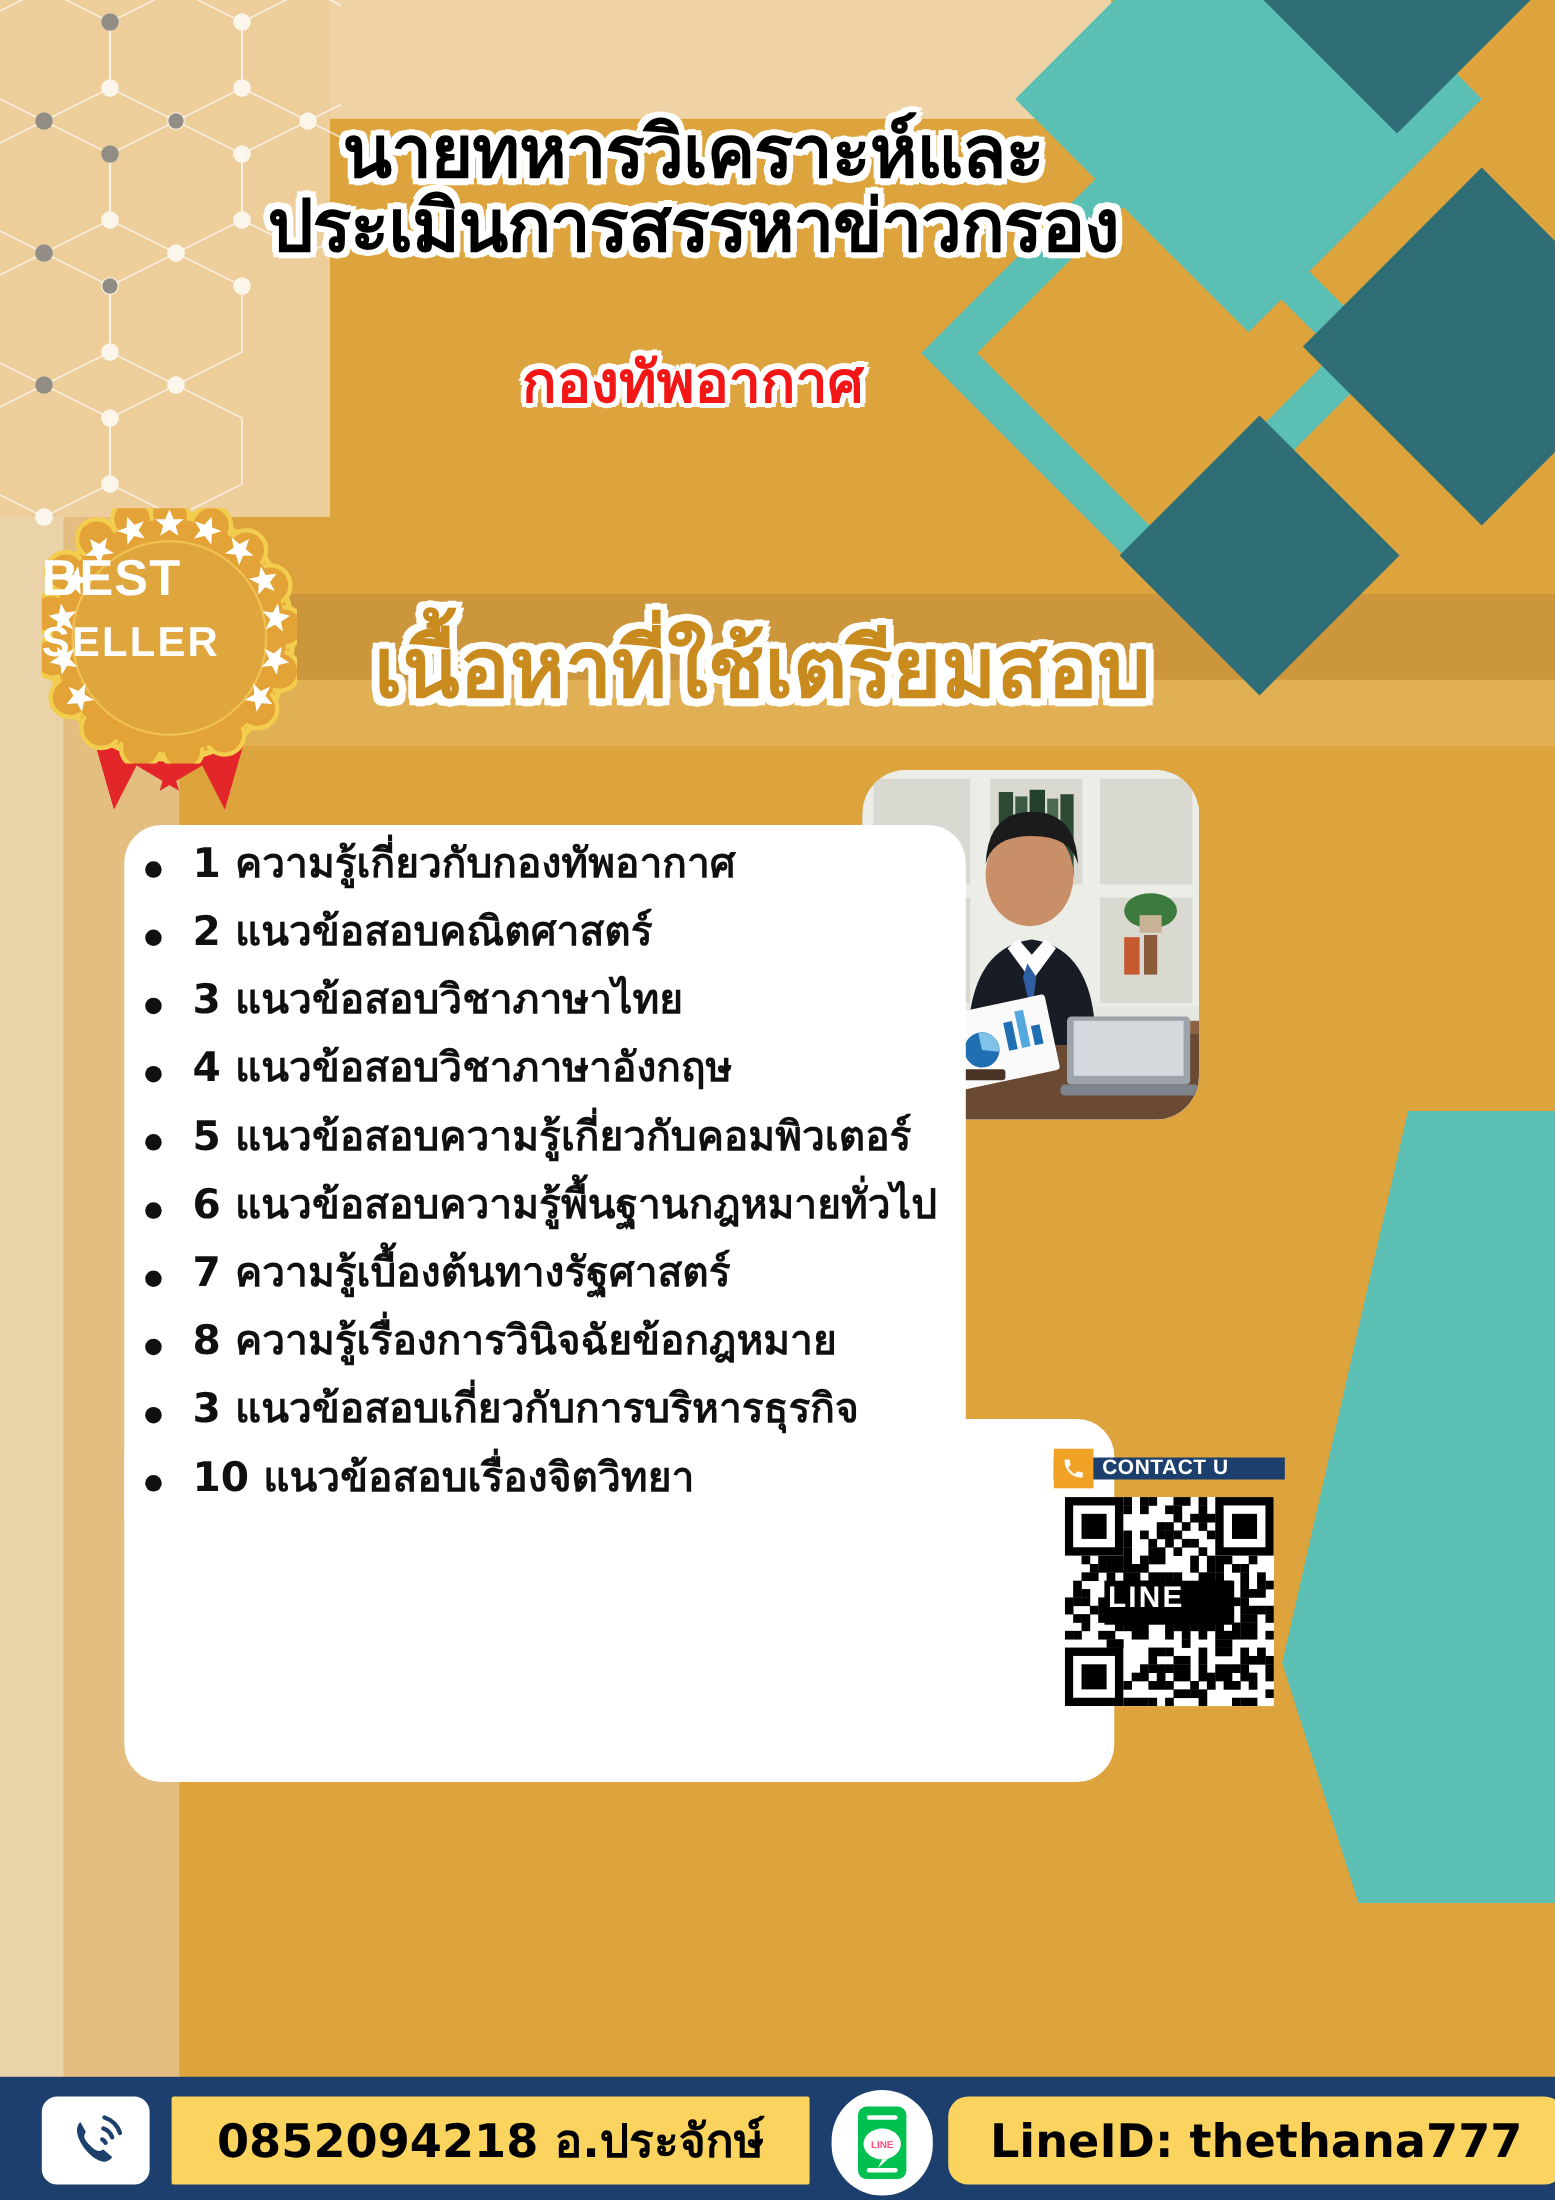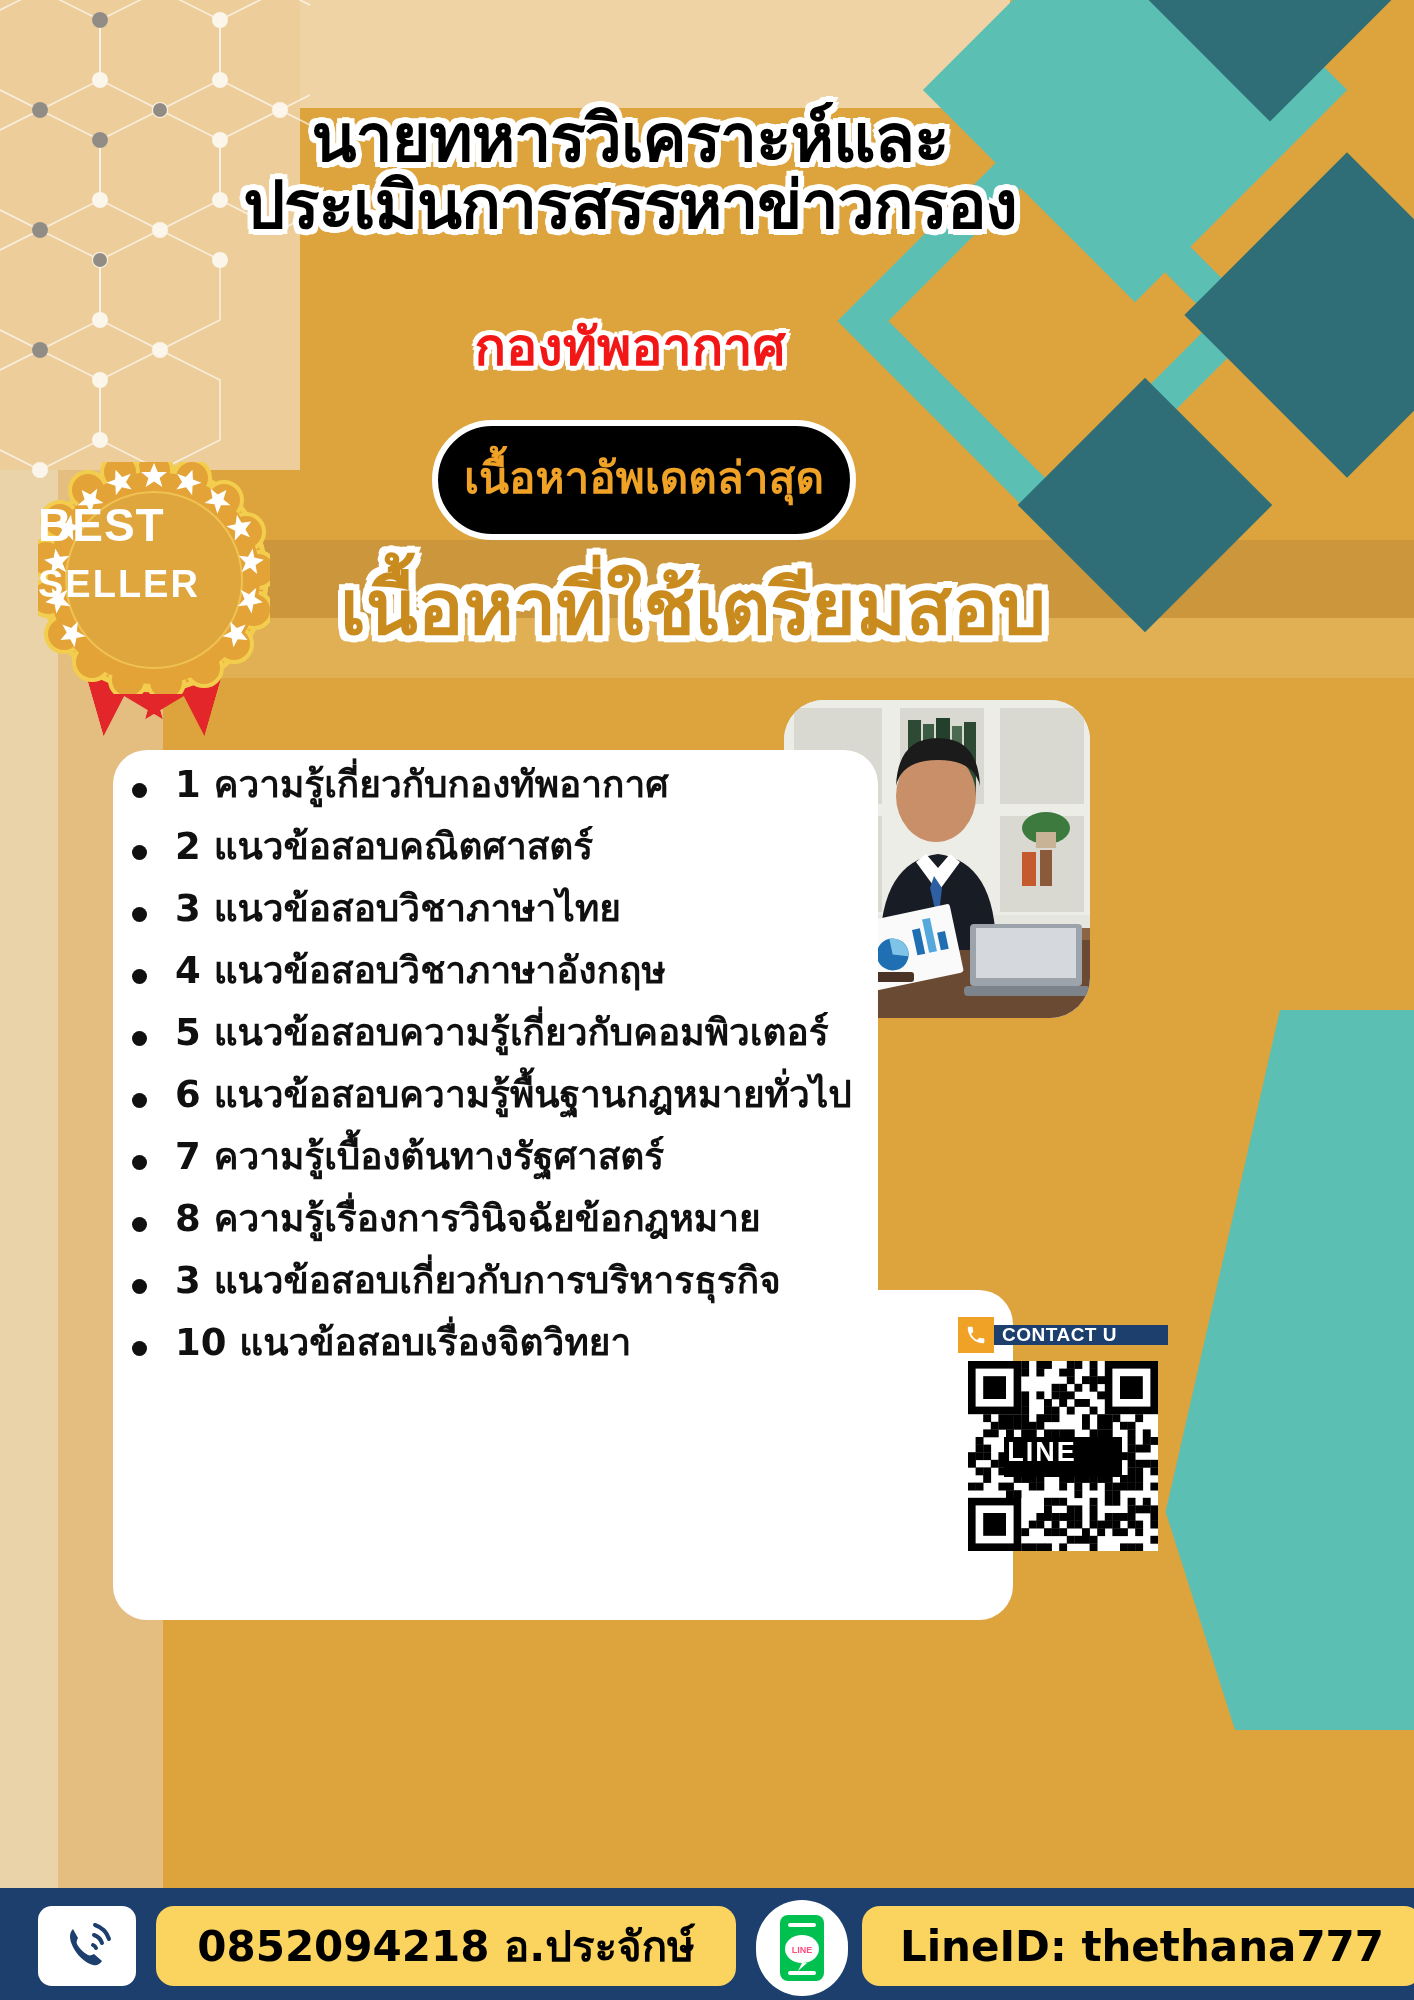--- a/index.html
+++ b/index.html
@@ -144,21 +144,21 @@
     letter-spacing:2px;text-align:center;
   }
 
   
   .footer{position:absolute;left:0;top:1888px;width:1414px;height:112px;background:#1D3F6E;}
   .f-phoneicon{
     position:absolute;left:38px;top:1906px;width:98px;height:80px;background:#fff;border-radius:14px;
     display:flex;align-items:center;justify-content:center;
   }
   .f-pill1{
-    position:absolute;left:156px;top:1906px;width:580px;height:80px;background:#FBD45F;border-radius:18px;
+    position:absolute;left:156px;top:1906px;width:580px;height:80px;background:#FBD45F;border-radius:2px;
     display:flex;align-items:center;justify-content:center;
   }
   .f-pill1 span{
     font-family:"DejaVu Sans","Liberation Sans",sans-serif;font-weight:bold;font-size:42px;color:#000;
     white-space:nowrap;
   }
   .f-lineicon{
     position:absolute;left:756px;top:1900px;width:92px;height:96px;background:#fff;border-radius:46px;
     display:flex;align-items:center;justify-content:center;
   }
@@ -247,23 +247,20 @@
     </svg>
   </div>
 
   <div class="title-main">
     <span>นายทหารวิเคราะห์และ</span>
     <span class="l2">ประเมินการสรรหาข่าวกรอง</span>
   </div>
 
   <div class="title-sub">กองทัพอากาศ</div>
 
-  <div class="pill">
-    <span>เนื้อหาอัพเดตล่าสุด</span>
-  </div>
 
   <div class="rosette">
     <div class="ribbon-l"></div>
     <div class="ribbon-r"></div>
     <svg class="rosette-svg" width="232" height="232" viewBox="0 0 232 232">
       <g>
         <circle cx="116" cy="116" r="112" fill="#E3A336" stroke="#F3CE4E" stroke-width="5"></circle>
         <g fill="#E3A336" stroke="#F3CE4E" stroke-width="4">
           <circle cx="116" cy="8" r="18"></circle>
             <circle cx="154" cy="16" r="18"></circle>

